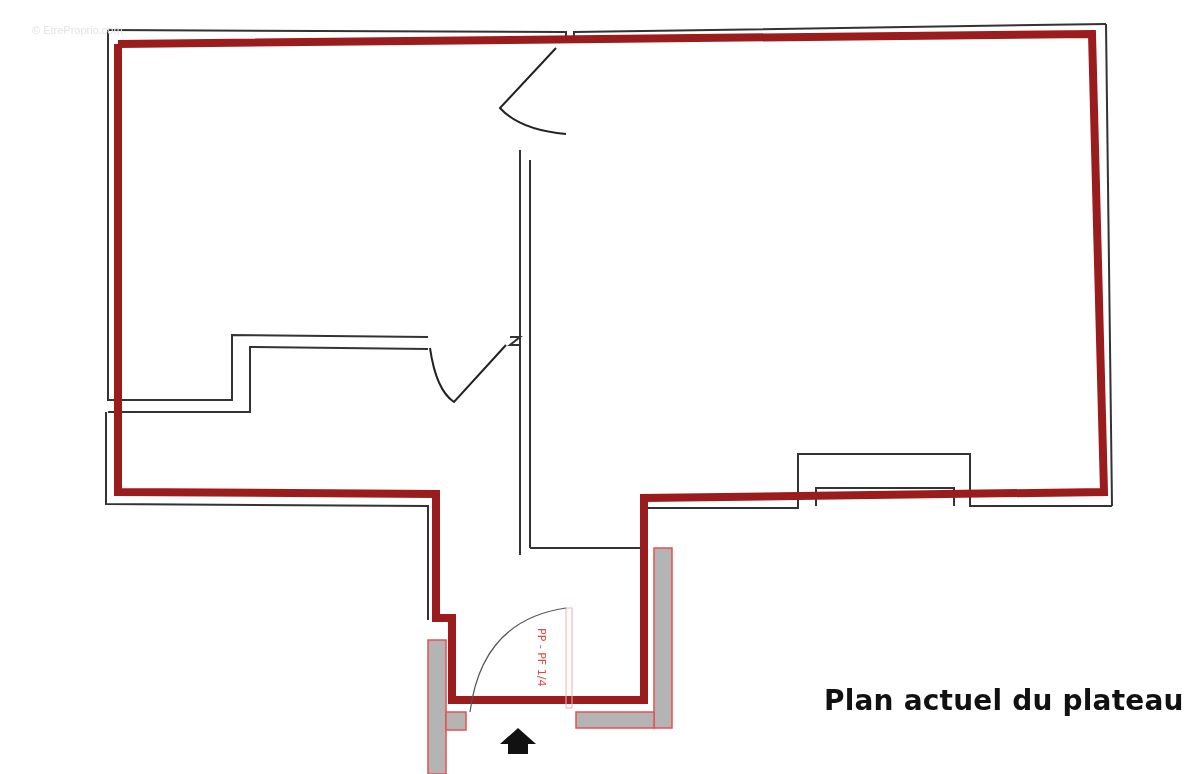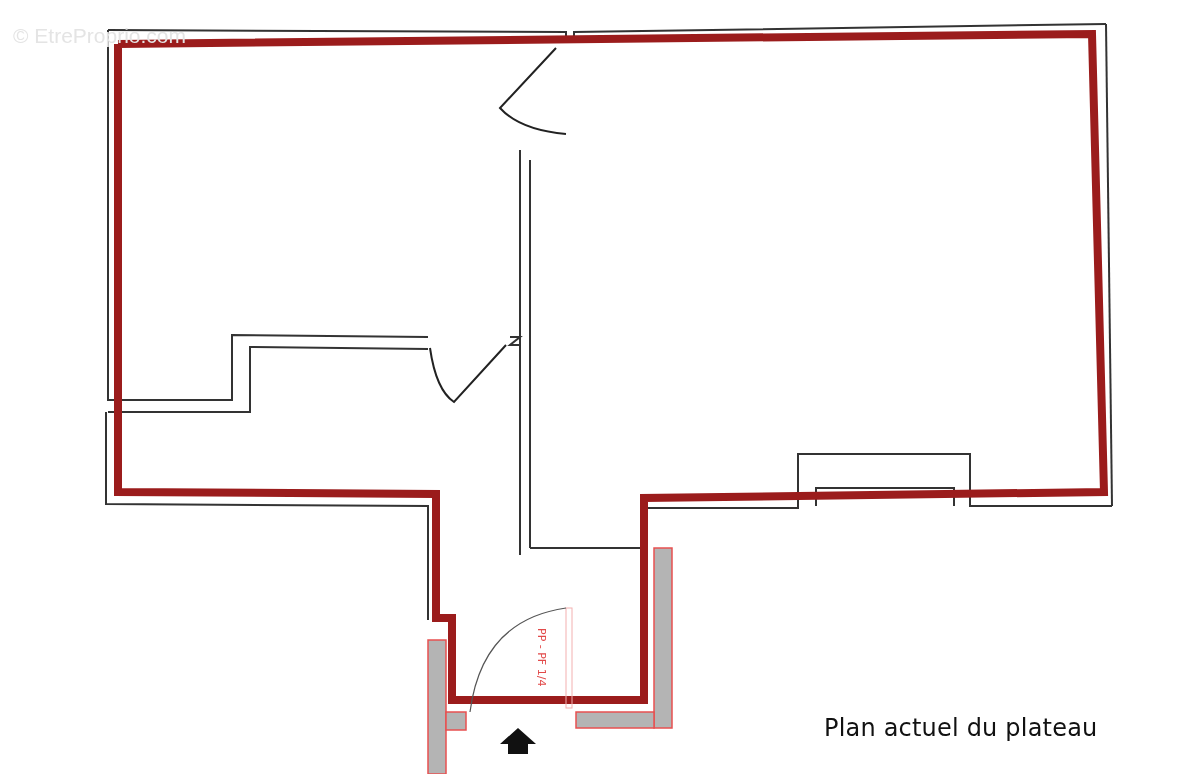--- a/index.html
+++ b/index.html
@@ -1,19 +1,19 @@
 <!DOCTYPE html>
 <html><head>
 <meta charset="utf-8">
 <style>
   html, body { margin:0; padding:0; background:#ffffff; }
   body { width:1200px; height:774px; position:relative; overflow:hidden; font-family:"DejaVu Sans", sans-serif; }
   #plan { position:absolute; left:0; top:0; width:1200px; height:774px; }
-  .watermark { position:absolute; left:13px; top:24px; font-size:21px; color:#e4e4e4; font-family:"Liberation Sans", sans-serif; }
-  .caption { position:absolute; left:824px; top:714px; font-size:24px; color:#111; font-family:"DejaVu Sans", sans-serif; font-weight:400; letter-spacing:0.2px; }
+  .watermark { position:absolute; left:32px; top:24px; font-size:11px; color:#e4e4e4; font-family:"Liberation Sans", sans-serif; }
+  .caption { position:absolute; left:824px; top:684px; font-size:28px; color:#111; font-family:"DejaVu Sans", sans-serif; font-weight:700; letter-spacing:0.2px; }
   .door-label { position:absolute; left:548px; top:628px; font-size:11px; color:#e24a4a; transform:rotate(90deg); transform-origin:left top; white-space:nowrap; font-family:"DejaVu Sans", sans-serif; }
 </style>
 </head>
 <body>
 
 <svg id="plan" viewBox="0 0 1200 774" xmlns="http://www.w3.org/2000/svg">
 
   <g fill="none" stroke="#333" stroke-width="2">
     <polyline points="108,30 566,32 566,40 574,40 574,32 1106,24"></polyline>
     <line x1="1106" y1="24" x2="1112" y2="506"></line>

